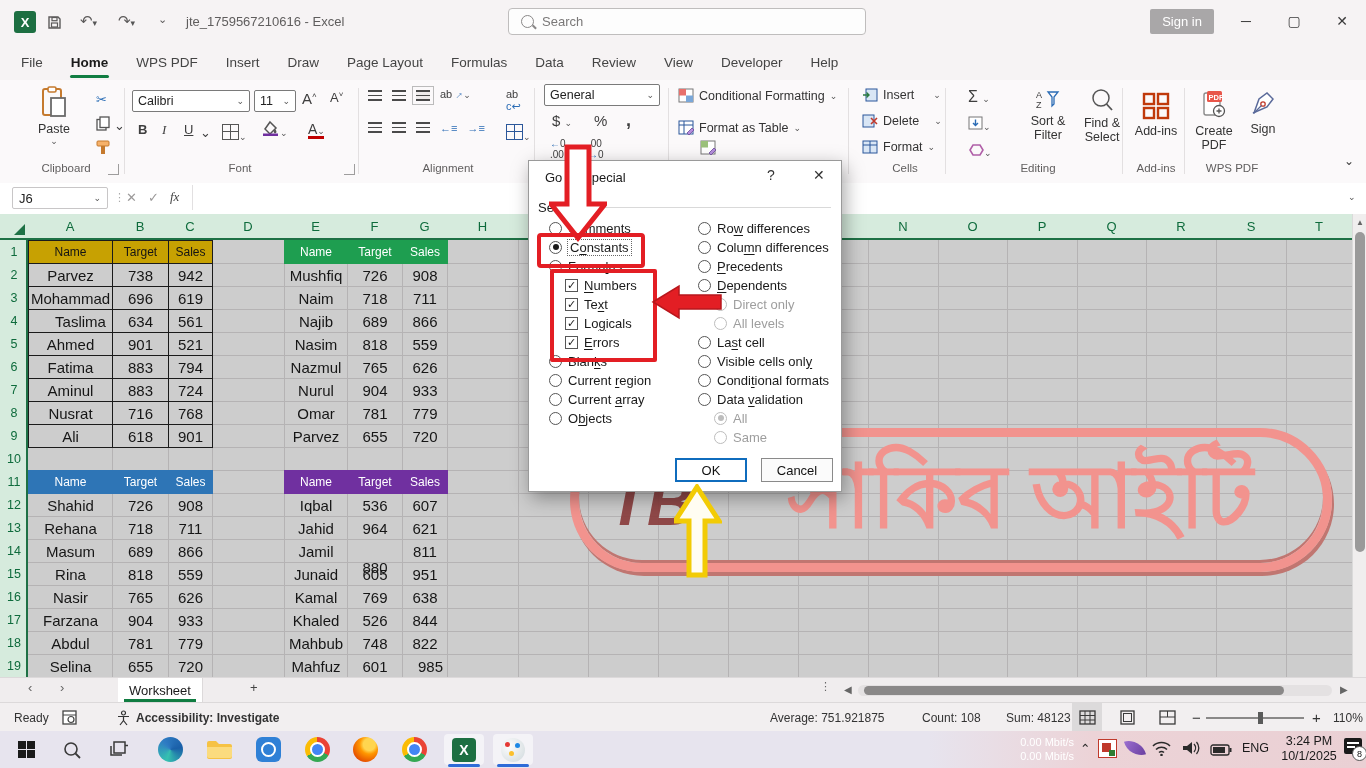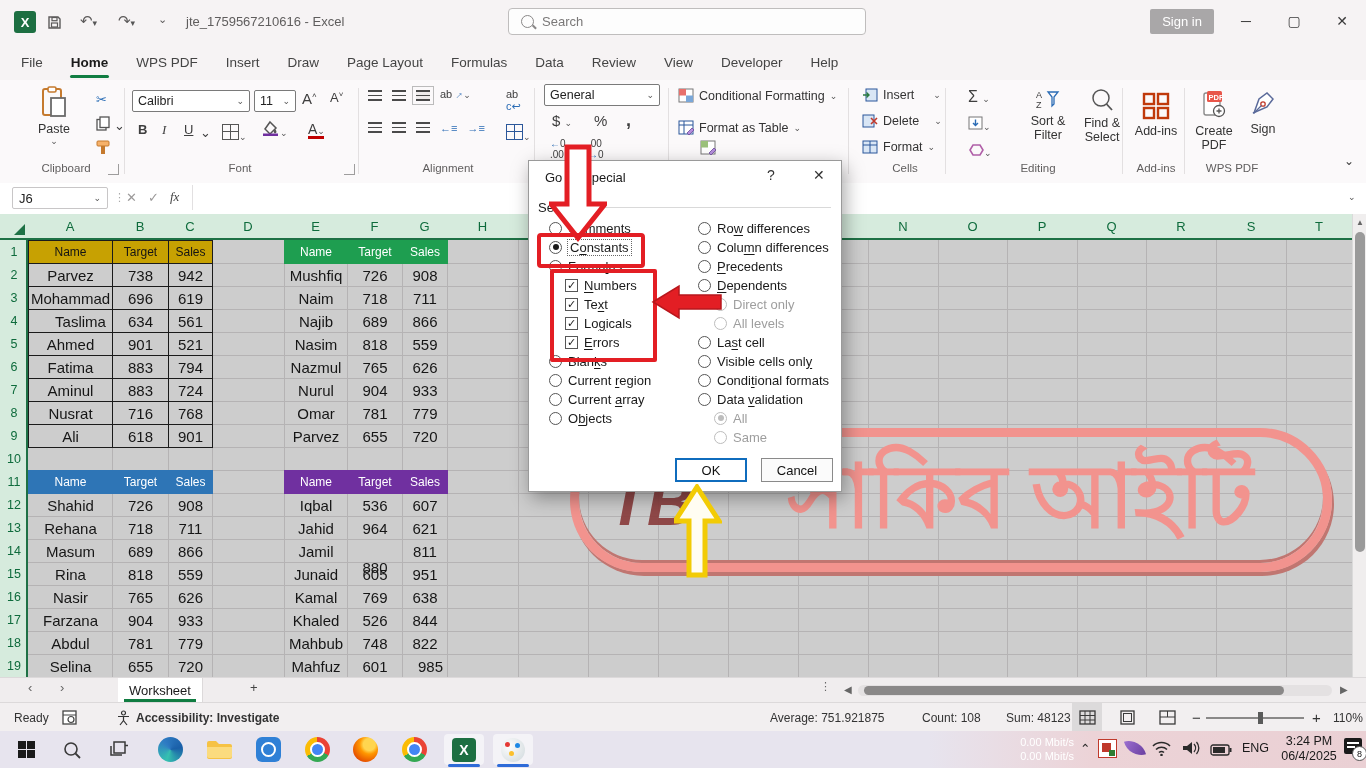--- a/index.html
+++ b/index.html
@@ -873,21 +873,21 @@
     </div>
     <div class="abs" style="left:1210px;top:11px;">
       <svg width="22" height="12">
           <rect x="1" y="1" width="18" height="10" rx="2" fill="none" stroke="#2a2a2a" stroke-width="1.3"></rect>
           <rect x="19.5" y="4" width="2" height="4" fill="#2a2a2a"></rect>
           <rect x="3" y="3" width="12" height="6" fill="#2a2a2a"></rect>
         </svg>
     </div>
     <div class="trytxt" style="left:1242px;top:10px;">ENG</div>
     <div class="trytxt" style="left:1276px;top:3px;width:66px;text-align:center;line-height:15px;">
-      <span>3:24 PM</span><br><span>06/4/2025</span>
+      <span>3:24 PM</span><br><span>10/1/2025</span>
     </div>
     <div class="abs" style="left:1344px;top:7px;">
       <div style="width:18px;height:16px;background:#1a1a1a;border-radius:2px;position:relative;">
         <div class="abs" style="left:3px;top:4px;width:12px;height:1.6px;background:#fff;"></div>
         <div class="abs" style="left:3px;top:8px;width:8px;height:1.6px;background:#fff;"></div>
         <div class="circle ctr abs" style="left:8px;top:8px;width:13px;height:13px;background:#fff;border:1px solid #555;font-size:9px;color:#111;">8</div>
       </div>
     </div>
   </div>
 </div>

